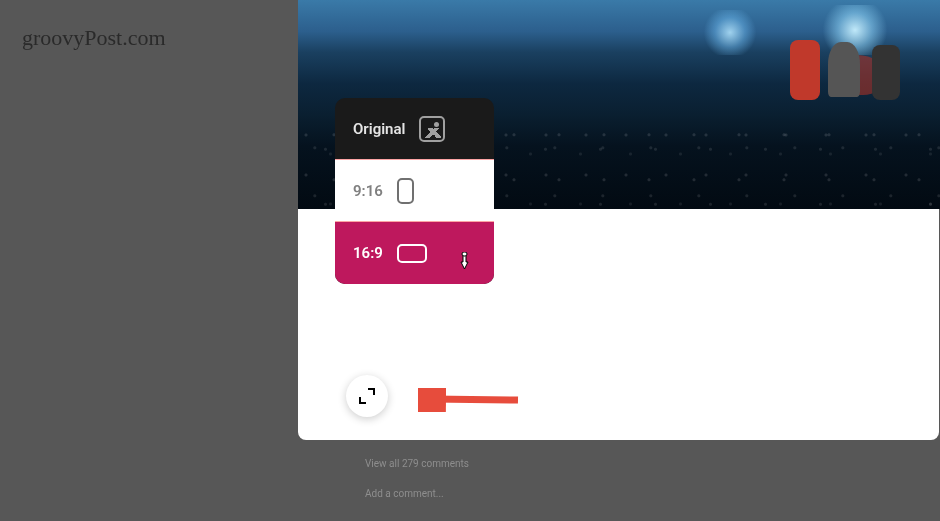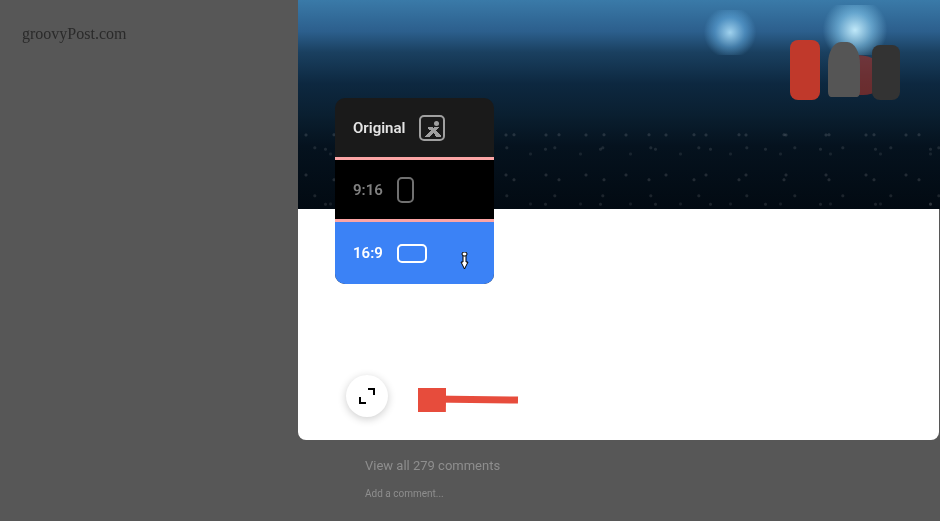--- a/index.html
+++ b/index.html
@@ -8,21 +8,21 @@
       height: 521px;
       background: #575757;
       font-family: -apple-system, BlinkMacSystemFont, "Segoe UI", Roboto, Helvetica, Arial, sans-serif;
       position: relative;
       overflow: hidden;
     }
     .watermark {
       position: absolute;
       top: 25px;
       left: 22px;
-      font-size: 16px;
+      font-size: 22px;
       color: #2a2a2a;
       font-family: Georgia, serif;
       z-index: 100;
     }
     .concert-image {
       position: absolute;
       left: 298px;
       top: 0;
       width: 642px;
       height: 209px;
@@ -119,27 +119,27 @@
       background: #1a1a1a;
       border-radius: 10px;
       overflow: hidden;
       z-index: 50;
     }
     .aspect-item {
       height: 62px;
       display: flex;
       align-items: center;
       padding: 0 18px;
-      border-bottom: 3px solid #fca5a5;
+      border-bottom: 1px solid #fca5a5;
       gap: 14px;
       cursor: pointer;
     }
     .aspect-item:last-child { border-bottom: none; }
-    .aspect-item.dimmed { color: #808080; background: #3b82f6; }
-    .aspect-item.dimmed.hover { background: #000000; }
+    .aspect-item.dimmed { color: #808080; background: #be185d; }
+    .aspect-item.dimmed.hover { background: #ffffff; }
     .aspect-item .label {
       color: #e4e4e4;
       font-size: 15px;
       font-weight: 600;
     }
     .aspect-item.dimmed .label { color: #808080; }
     .aspect-item.selected .label { color: #fff; }
     .aspect-icon {
       border: 2px solid #8a8a8a;
       border-radius: 5px;
@@ -190,21 +190,21 @@
       top: 252px;
       width: 16px;
       height: 20px;
       z-index: 70;
     }
     .comments-link {
       position: absolute;
       left: 365px;
       top: 458px;
       color: #8e8e8e;
-      font-size: 13px;
+      font-size: 10px;
     }
     .add-comment {
       position: absolute;
       left: 365px;
       top: 488px;
       color: #8e8e8e;
       font-size: 10px;
     }
   </style>
 </head>

